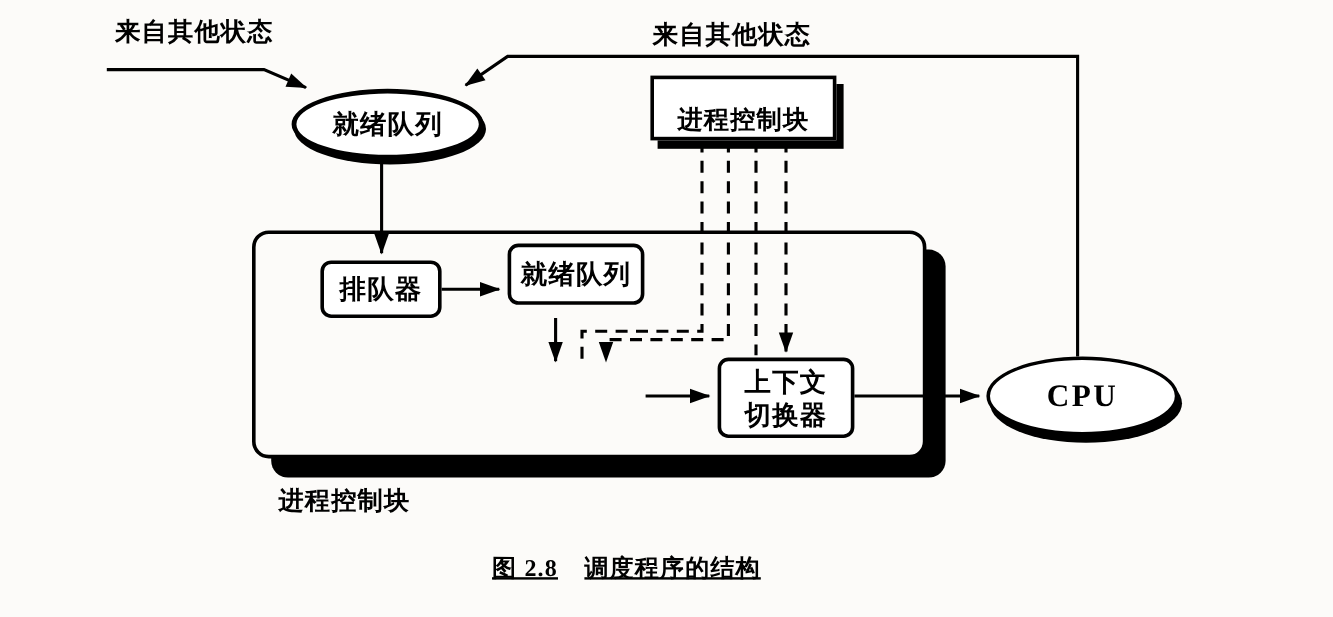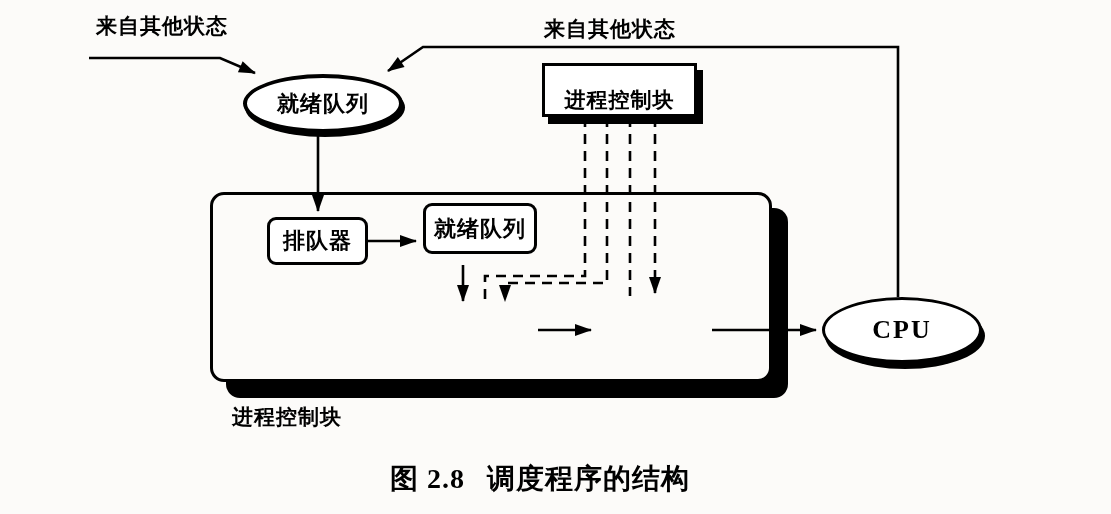--- a/index.html
+++ b/index.html
@@ -44,22 +44,22 @@
   .freelabel{
     position:absolute;z-index:5;font-weight:700;font-size:21px;letter-spacing:1px;white-space:nowrap;
   }
   .ready-ellipse{left:243px;top:74px;width:160px;height:59px;box-shadow:2px 4px 0 0 #000;}
   .cpu-ellipse{left:822px;top:297px;width:160px;height:66px;border-width:3px;box-shadow:3px 6px 0 0 #000;font-size:26px;letter-spacing:2px;}
   .enqueuer{left:267px;top:217px;width:101px;height:48px;}
   .ready-queue{left:423px;top:203px;width:114px;height:51px;justify-content:center;}
   .dispatcher{left:423px;top:307px;width:114px;height:48px;}
   .context-switcher{left:598px;top:298px;width:114px;height:67px;flex-direction:column;line-height:27px;}
   .caption{
-    position:absolute;left:390px;top:460px;z-index:5;
-    font-weight:700;font-size:28px;letter-spacing:1px;white-space:nowrap;
+    position:absolute;left:410px;top:460px;z-index:5;
+    font-weight:700;font-size:20px;letter-spacing:1px;white-space:nowrap;text-decoration:underline;
   }
   .caption .gap{display:inline-block;width:22px;}
 </style>
 </head>
 <body>
 
 <div class="stage">
 
   <div class="bigbox"></div>
 
@@ -98,20 +98,24 @@
 
   <div class="node enqueuer">
     <span>排队器</span>
   </div>
 
   <div class="node ready-queue">
     <span>就绪队列</span>
   </div>
 
 
+  <div class="node context-switcher">
+    <span>上下文</span>
+    <span>切换器</span>
+  </div>
 
   <div class="ellipse cpu-ellipse">
     <span>CPU</span>
   </div>
 
   <div class="caption">
     <span>图 2.8</span><span class="gap"></span><span>调度程序的结构</span>
   </div>
 
 </div>

